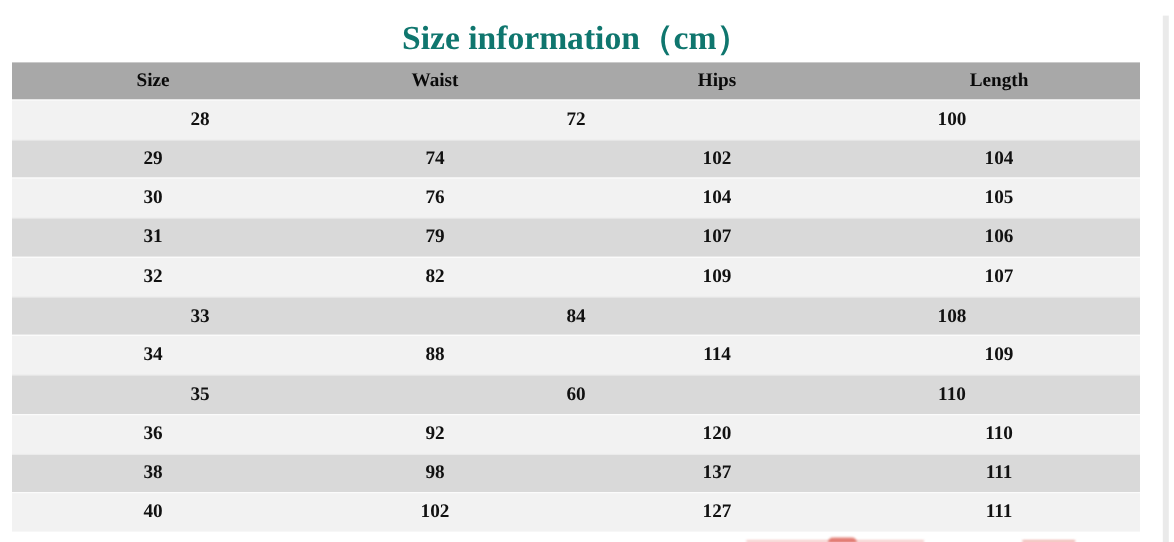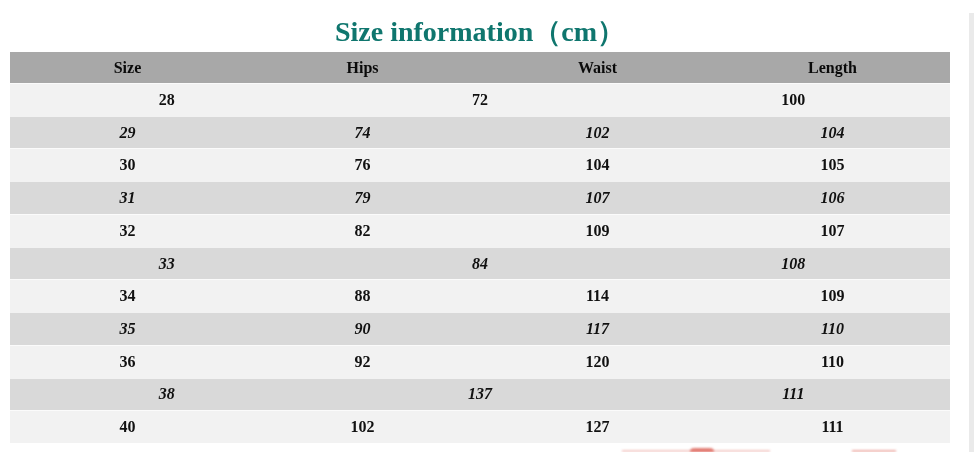--- a/index.html
+++ b/index.html
@@ -36,21 +36,21 @@
   }
   .thead {
     height: 31px; flex: 0 0 31px;
     background: var(--header-bg);
     display: flex;
     justify-content: flex-end;
   }
   .tbody { flex: 1; display: flex; flex-direction: column; }
   .row { flex: 1; display: flex; border-top: 1px solid rgba(255,255,255,0.65); text-align: center; }
   .row.light { background: var(--row-light); }
-  .row.dark  { background: var(--row-dark); font-style: italic; }
+  .row.dark  { background: var(--row-dark); }
   .cell {
     flex: 1;
     display: flex; align-items: center; justify-content: center;
     font-weight: bold;
     font-size: 16px;
     color: var(--text);
   }
   .thead .cell { font-size: 16px; color: #0a0a0a; }
   .right-strip {
     position: absolute;
@@ -65,22 +65,22 @@
 </style>
 </head>
 <body>
 
 <div class="page">
   <div class="title">Size information（cm）</div>
 
   <div class="size-table">
     <div class="thead" id="thead">
         <div class="cell">Size</div>
+        <div class="cell">Waist</div>
         <div class="cell">Hips</div>
-        <div class="cell">Waist</div>
         <div class="cell">Length</div>
       </div>
     <div class="tbody" id="tbody">
         <div class="row light">
           <div class="cell">28</div>
           <div class="cell">72</div>
           <div class="cell">100</div>
         </div>
         <div class="row dark">
           <div class="cell">29</div>
@@ -112,32 +112,32 @@
           <div class="cell">108</div>
         </div>
         <div class="row light">
           <div class="cell">34</div>
           <div class="cell">88</div>
           <div class="cell">114</div>
           <div class="cell">109</div>
         </div>
         <div class="row dark">
           <div class="cell">35</div>
-          <div class="cell">90</div>
-          <div class="cell">117</div>
+          <div class="cell">60</div>
           <div class="cell">110</div>
         </div>
         <div class="row light">
           <div class="cell">36</div>
           <div class="cell">92</div>
           <div class="cell">120</div>
           <div class="cell">110</div>
         </div>
         <div class="row dark">
           <div class="cell">38</div>
+          <div class="cell">98</div>
           <div class="cell">137</div>
           <div class="cell">111</div>
         </div>
         <div class="row light">
           <div class="cell">40</div>
           <div class="cell">102</div>
           <div class="cell">127</div>
           <div class="cell">111</div>
         </div>
       </div>

